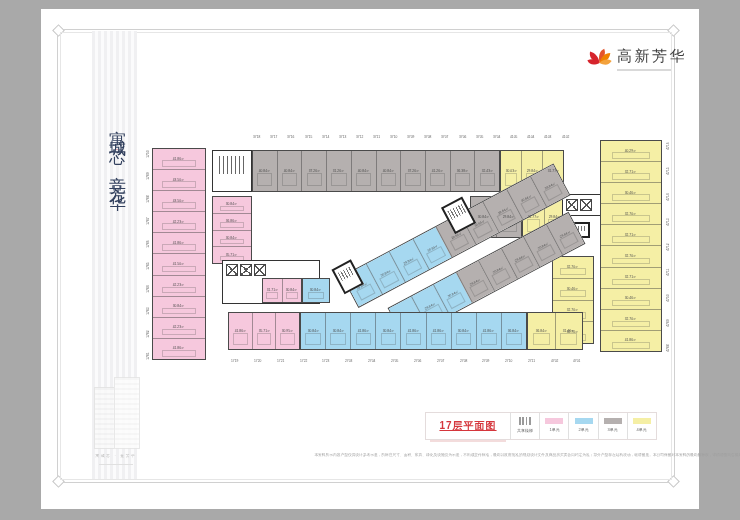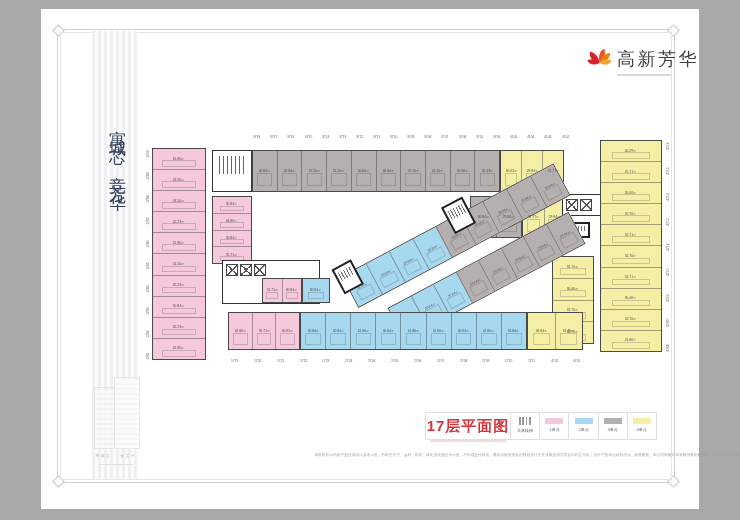--- a/index.html
+++ b/index.html
@@ -30,21 +30,21 @@
   .bld-b{position:absolute;left:26px;top:0;width:24px;height:70px;border:1px solid #e5e5e5;background:
      repeating-linear-gradient(180deg,#f6f6f6 0 2px,#fdfdfd 2px 5px);}
   .bld-caption{position:absolute;left:30px;top:444px;width:90px;text-align:center;
      font-size:6px;transform:scale(.6);transform-origin:center top;color:#b3b3b3;letter-spacing:3px;white-space:nowrap;}
   .bld-underline{position:absolute;left:58px;top:455px;width:34px;height:1px;background:#e0e0e0;}
 
   
   .logo{position:absolute;left:545px;top:38px;display:flex;align-items:flex-start;}
   .logo svg{width:27px;height:28px;}
   .logo-txt{margin-left:4px;}
-  .logo-name{font-family:"Liberation Serif",serif;font-size:18px;letter-spacing:2.5px;color:#3f3f3f;}
+  .logo-name{font-family:"Liberation Serif",serif;font-size:15px;letter-spacing:2.5px;color:#3f3f3f;}
   .logo-tagline{margin-top:3px;height:2px;width:54px;background:#d9d9d9;}
 
   
   .plan{position:absolute;left:109px;top:119px;width:518px;height:248px;}
   .strip{position:absolute;display:flex;border:1px solid #4a4a4a;box-sizing:border-box;background:#fff;}
   .strip.v{flex-direction:column;}
   .cell{flex:1;position:relative;display:flex;align-items:center;justify-content:center;overflow:hidden;}
   .strip:not(.v) .cell + .cell{border-left:1px solid rgba(60,60,60,.45);}
   .strip.v .cell + .cell{border-top:1px solid rgba(60,60,60,.45);}
   .cell::after{content:"";position:absolute;left:18%;right:18%;top:55%;bottom:12%;
@@ -69,21 +69,21 @@
 
   .numrow{position:absolute;display:flex;justify-content:space-between;}
   .numrow span, .numcol span{font-size:6px;transform:scale(.55);color:#666;white-space:nowrap;}
   .numcol{position:absolute;display:flex;flex-direction:column;justify-content:space-between;width:10px;}
   .numcol span{transform:rotate(-90deg) scale(.55);}
 
   
   .legend{position:absolute;left:384px;top:403px;width:232px;height:28px;background:#fff;
           border:1px solid #e4dcdc;display:flex;align-items:stretch;box-sizing:border-box;}
   .legend-title{width:84px;display:flex;align-items:center;justify-content:center;position:relative;}
-  .legend-title span{color:#d5363c;font-weight:bold;font-size:15px;letter-spacing:1px;}
+  .legend-title span{color:#d5363c;font-weight:bold;font-size:10px;letter-spacing:1px;text-decoration:underline;}
   .legend-title::after{content:"";position:absolute;left:4px;right:4px;bottom:-3px;height:2px;background:#f3dcdc;}
   .legend-item{flex:1;display:flex;flex-direction:column;align-items:center;justify-content:center;
                border-left:1px solid #e0e0e0;gap:2px;}
   .legend-item .lab{font-size:6px;transform:scale(.66);color:#666;white-space:nowrap;}
   .swatch{width:18px;height:6px;}
   .sw1{background:#f6c8dd;} .sw2{background:#a6d8f0;} .sw3{background:#b5b0af;} .sw4{background:#f5efa5;}
   .stairs-glyph{width:12px;height:8px;background:repeating-linear-gradient(90deg,#9a9a9a 0 1.5px,transparent 1.5px 3.5px);}
 
   .disclaimer{position:absolute;left:186px;top:443px;width:460px;text-align:center;
       font-size:6px;color:#9f9f9f;transform:scale(.62);transform-origin:center top;white-space:nowrap;}

